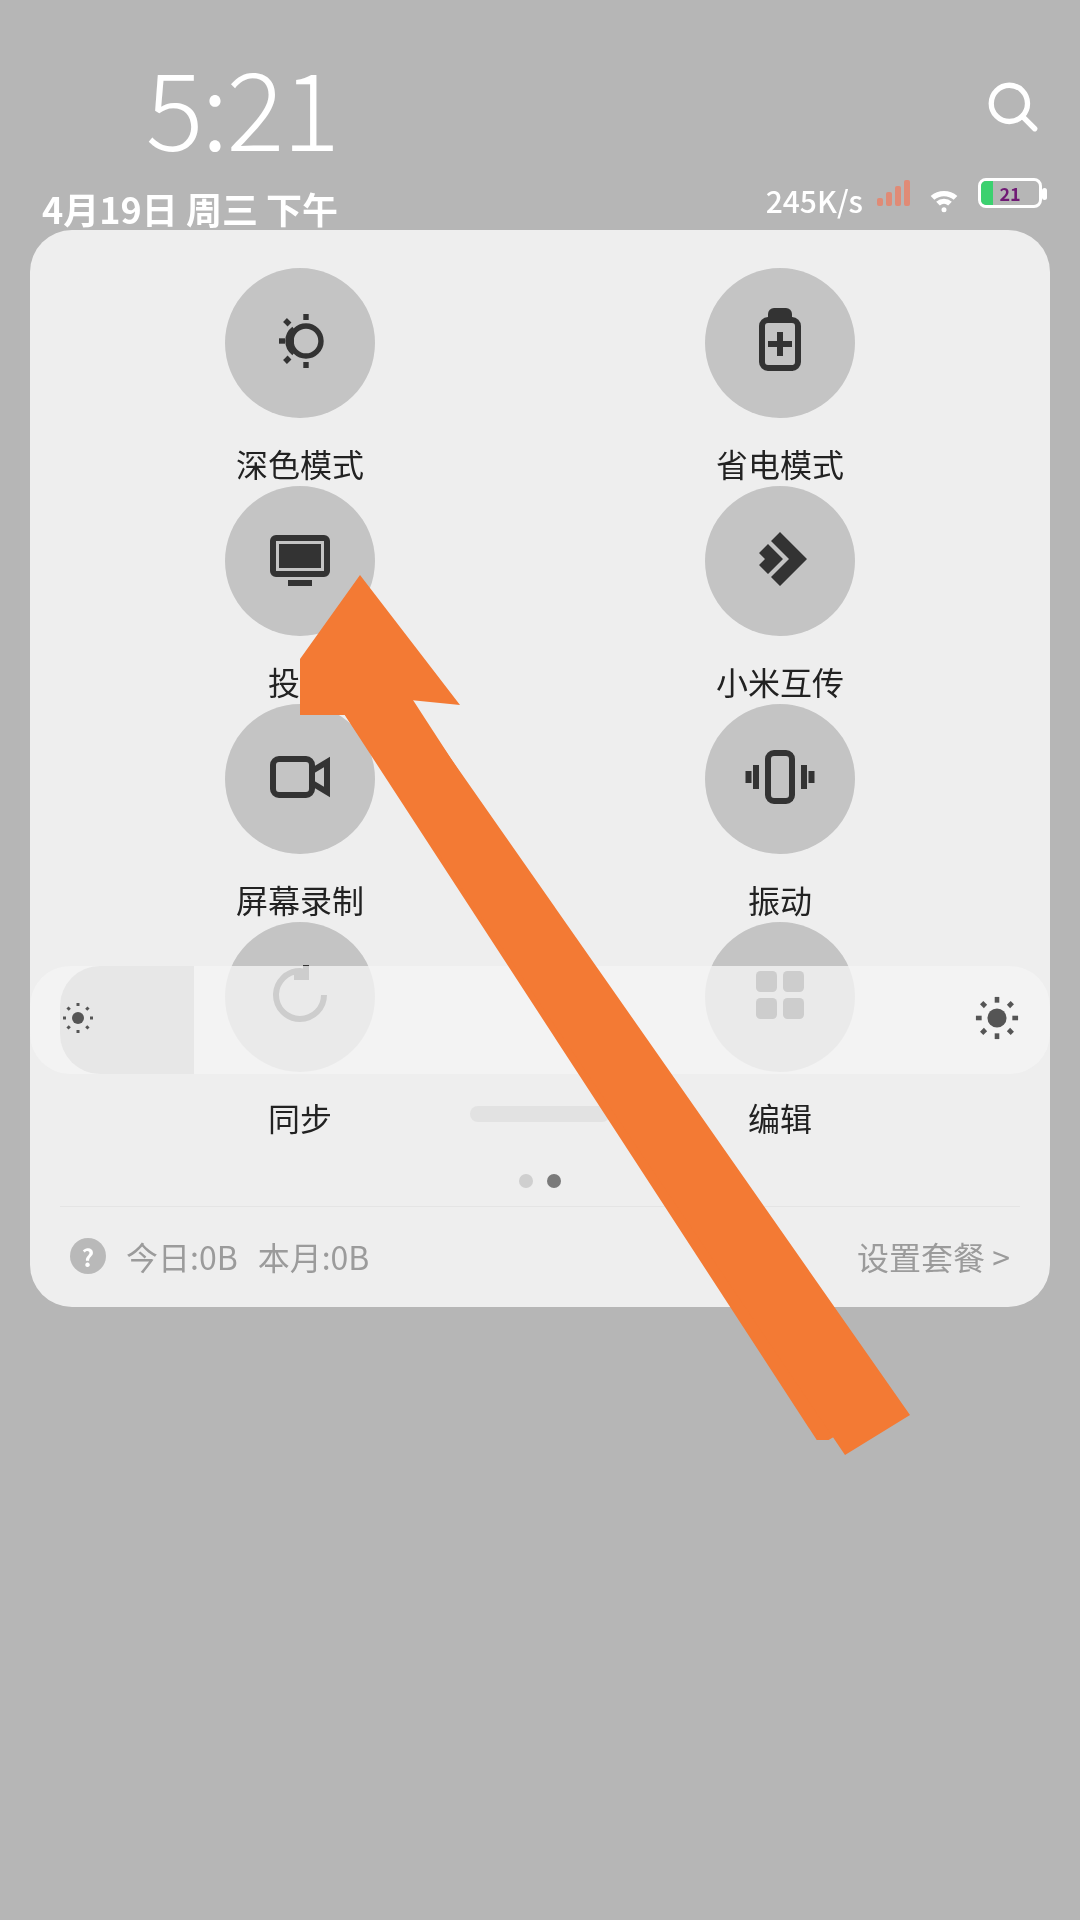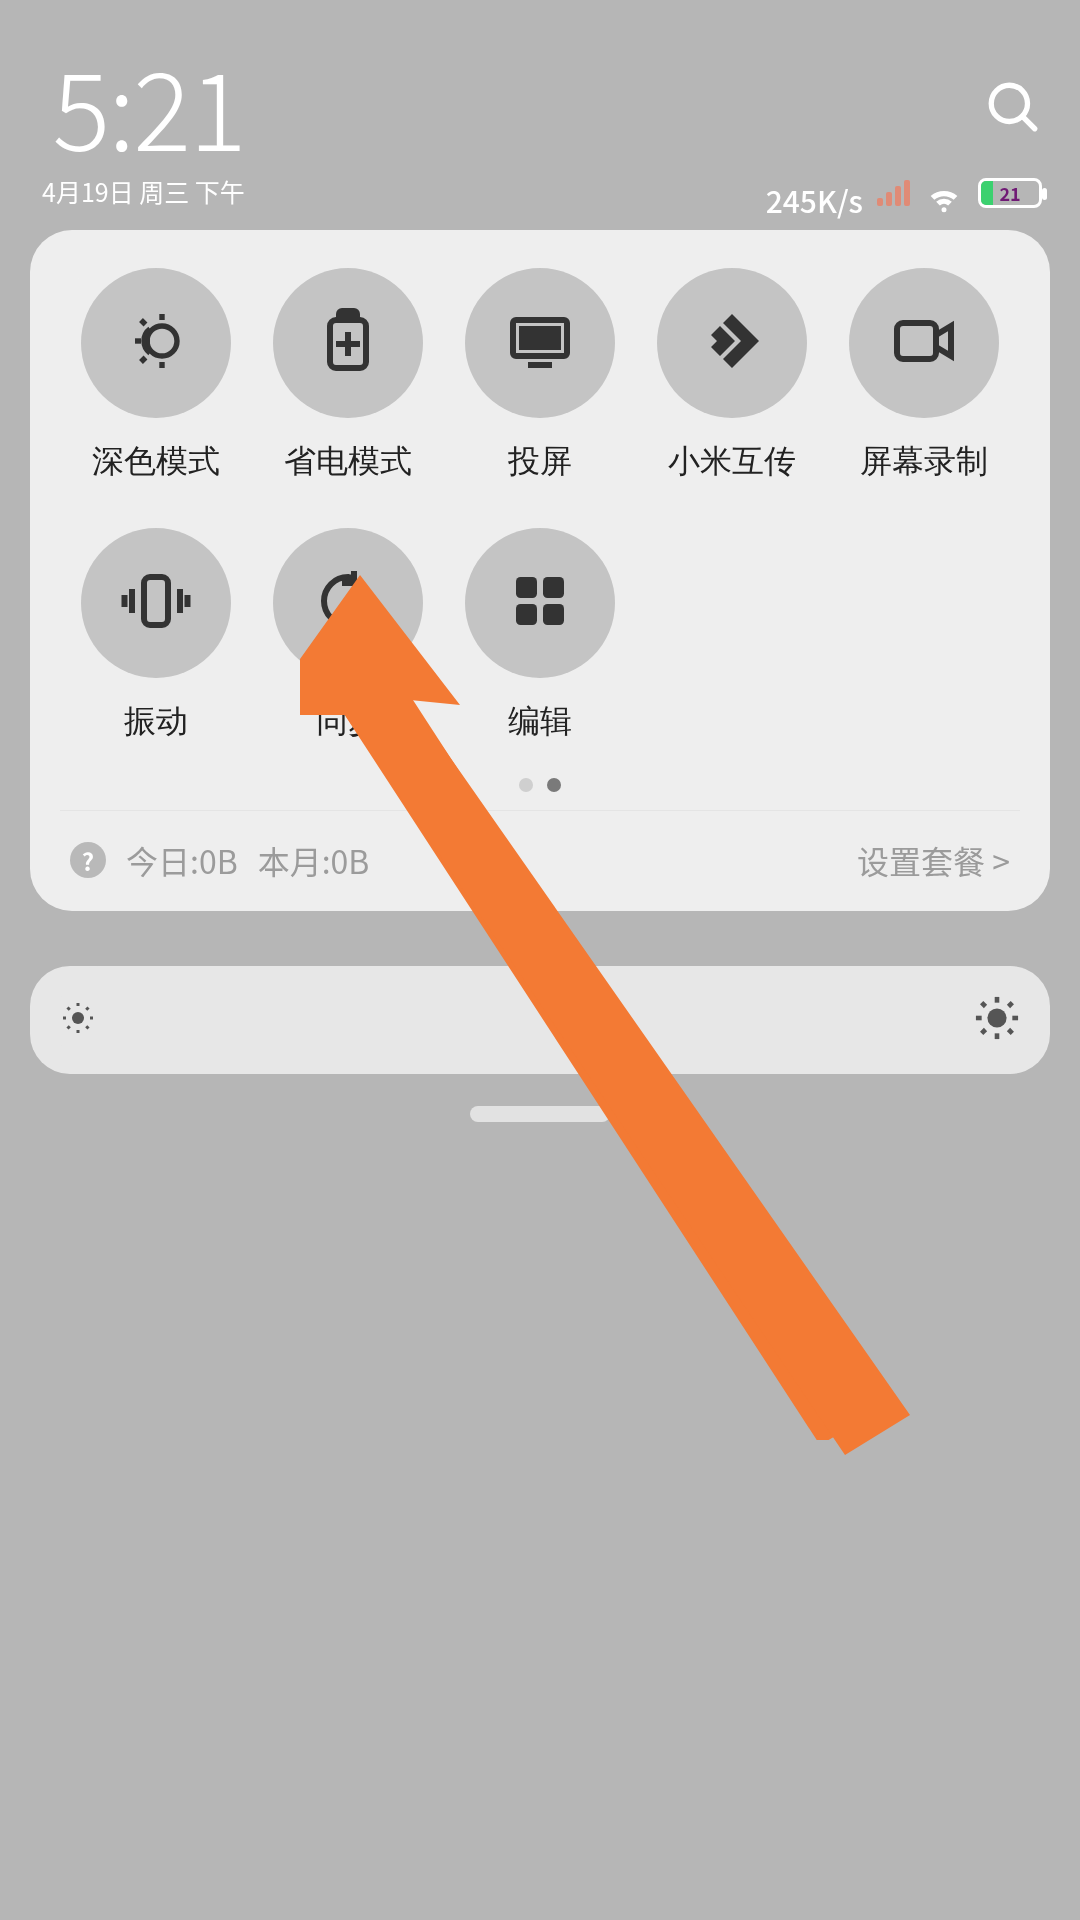--- a/index.html
+++ b/index.html
@@ -10,21 +10,21 @@
     position:relative;
   }
   
   .clock-area {
     position:absolute; left:42px; top:50px; color:#fff;text-align:right;
   }
   .clock-time {
     font-size:108px; font-weight:300; letter-spacing:-2px; line-height:1;
   }
   .clock-date {
-    font-size:25px; font-weight:400; margin-top:15px;
+    font-size:36px; font-weight:700; margin-top:24px;
   }
   .status-right {
     position:absolute; right:38px; top:78px; display:flex; align-items:center; gap:18px;
   }
   .search-icon svg { width:58px; height:58px; }
   .status-line {
     position:absolute; right:38px; top:178px; display:flex; align-items:flex-start; gap:14px; color:#fff;
   }
   .net-speed { font-size:30px; font-weight:500; }
   .signal-bars { display:flex; align-items:flex-end; gap:3px; height:28px;}
@@ -48,21 +48,21 @@
     position:absolute; left:0; right:0; text-align:center; font-size:18px; font-weight:600; color:#701a75;
   }
 
   
   .panel {
     position:absolute; left:30px; right:30px; top:230px;
     background:#f8f8f8d9; border-radius:42px; padding:38px 30px 0 30px;
     backdrop-filter: blur(20px);
   }
   .tiles {
-    display:grid; grid-template-columns:repeat(5,1fr); row-gap:44px;font-family:Liberation Mono, monospace;
+    display:grid; grid-template-columns:repeat(2,1fr); 
   }
   .tile {
     display:flex; flex-direction:column; align-items:center; gap:22px;
   }
   .tile-circle{
     width:150px; height:150px; border-radius:50%; background:#c4c4c4;
     display:flex; align-items:center; justify-content:center;
   }
   .tile-circle svg{ width:72px; height:72px; }
   .tile-label{

